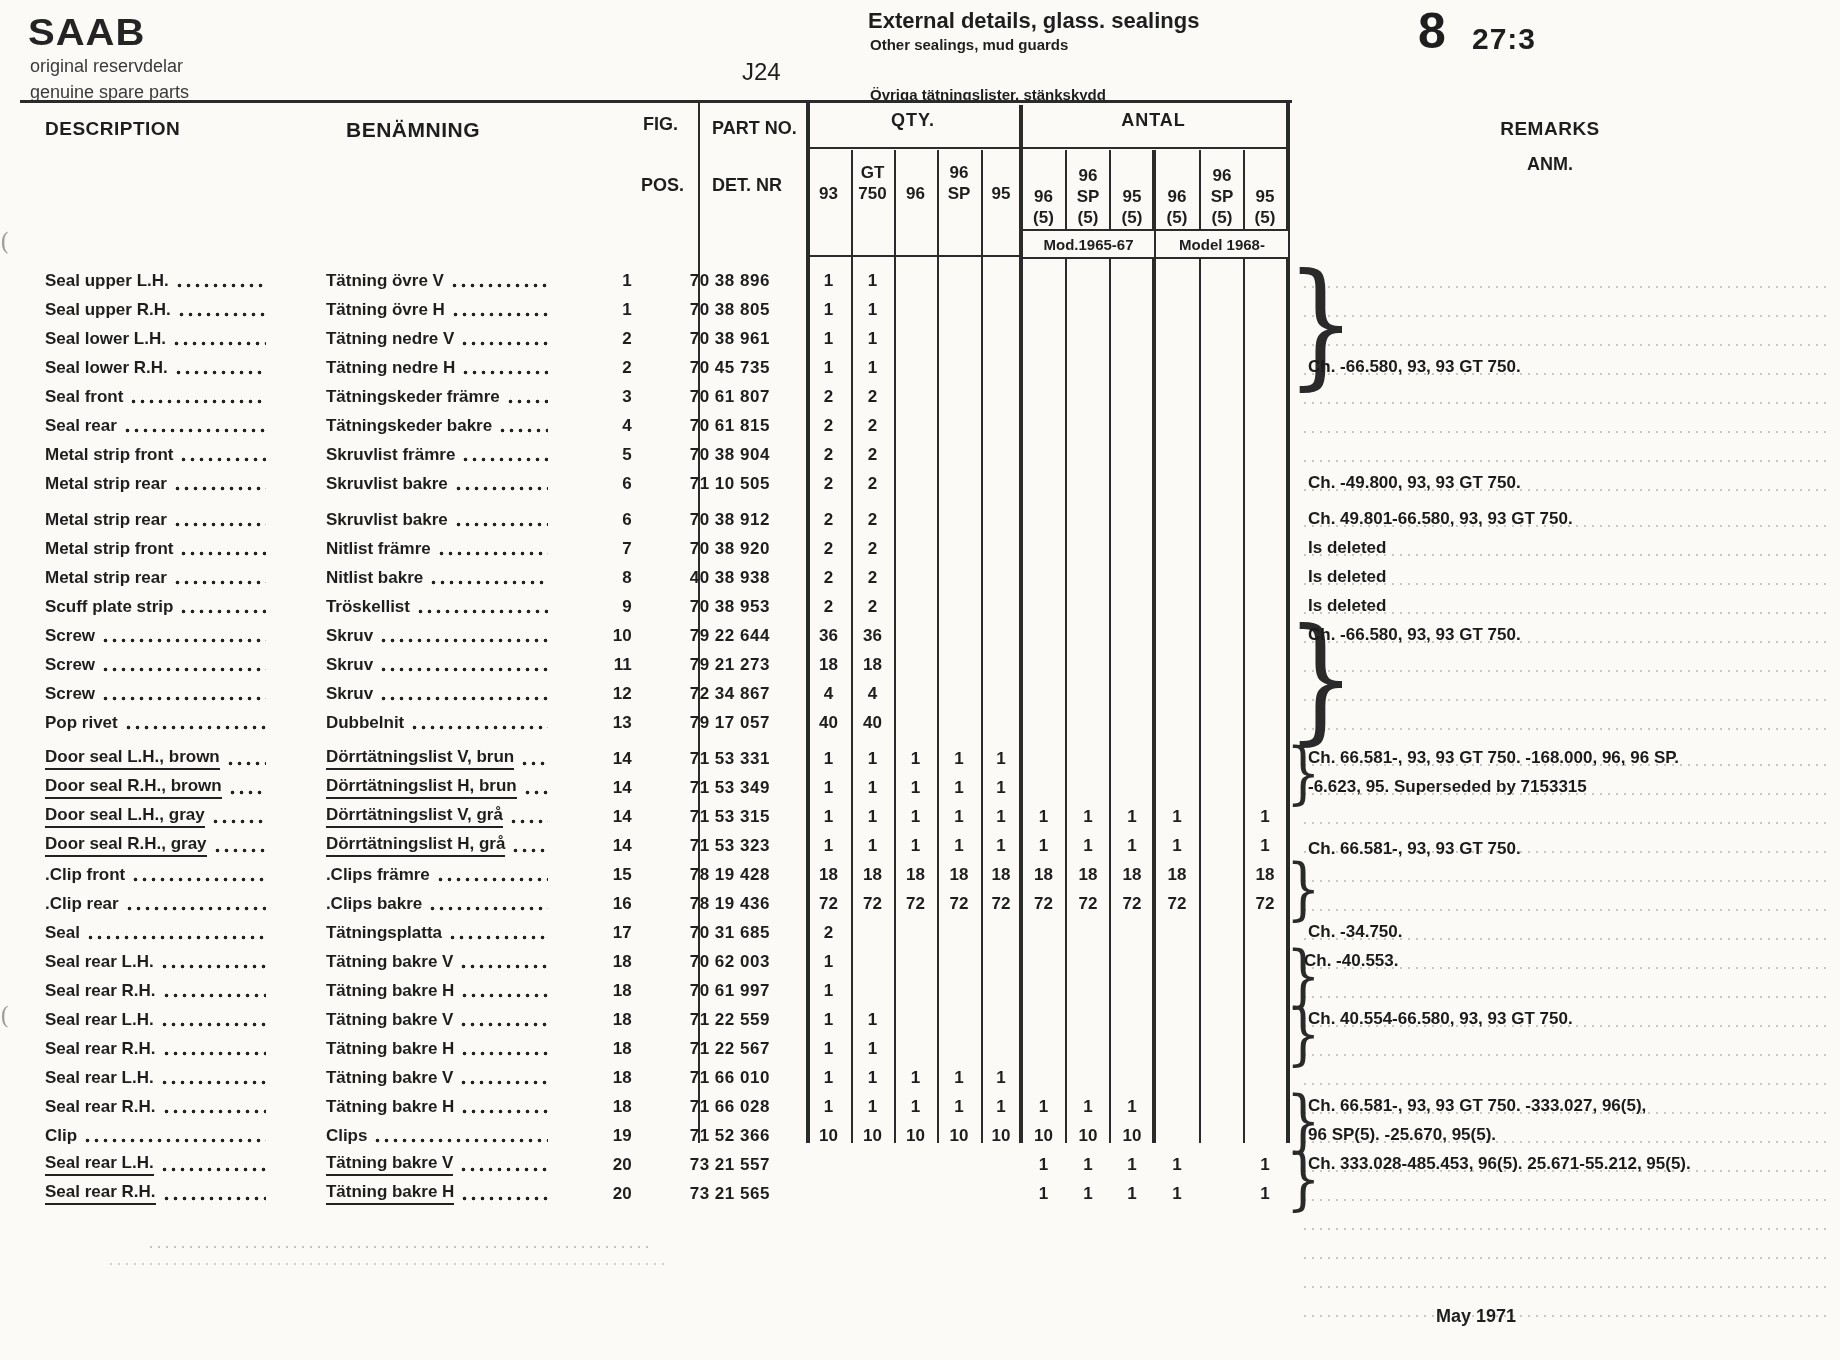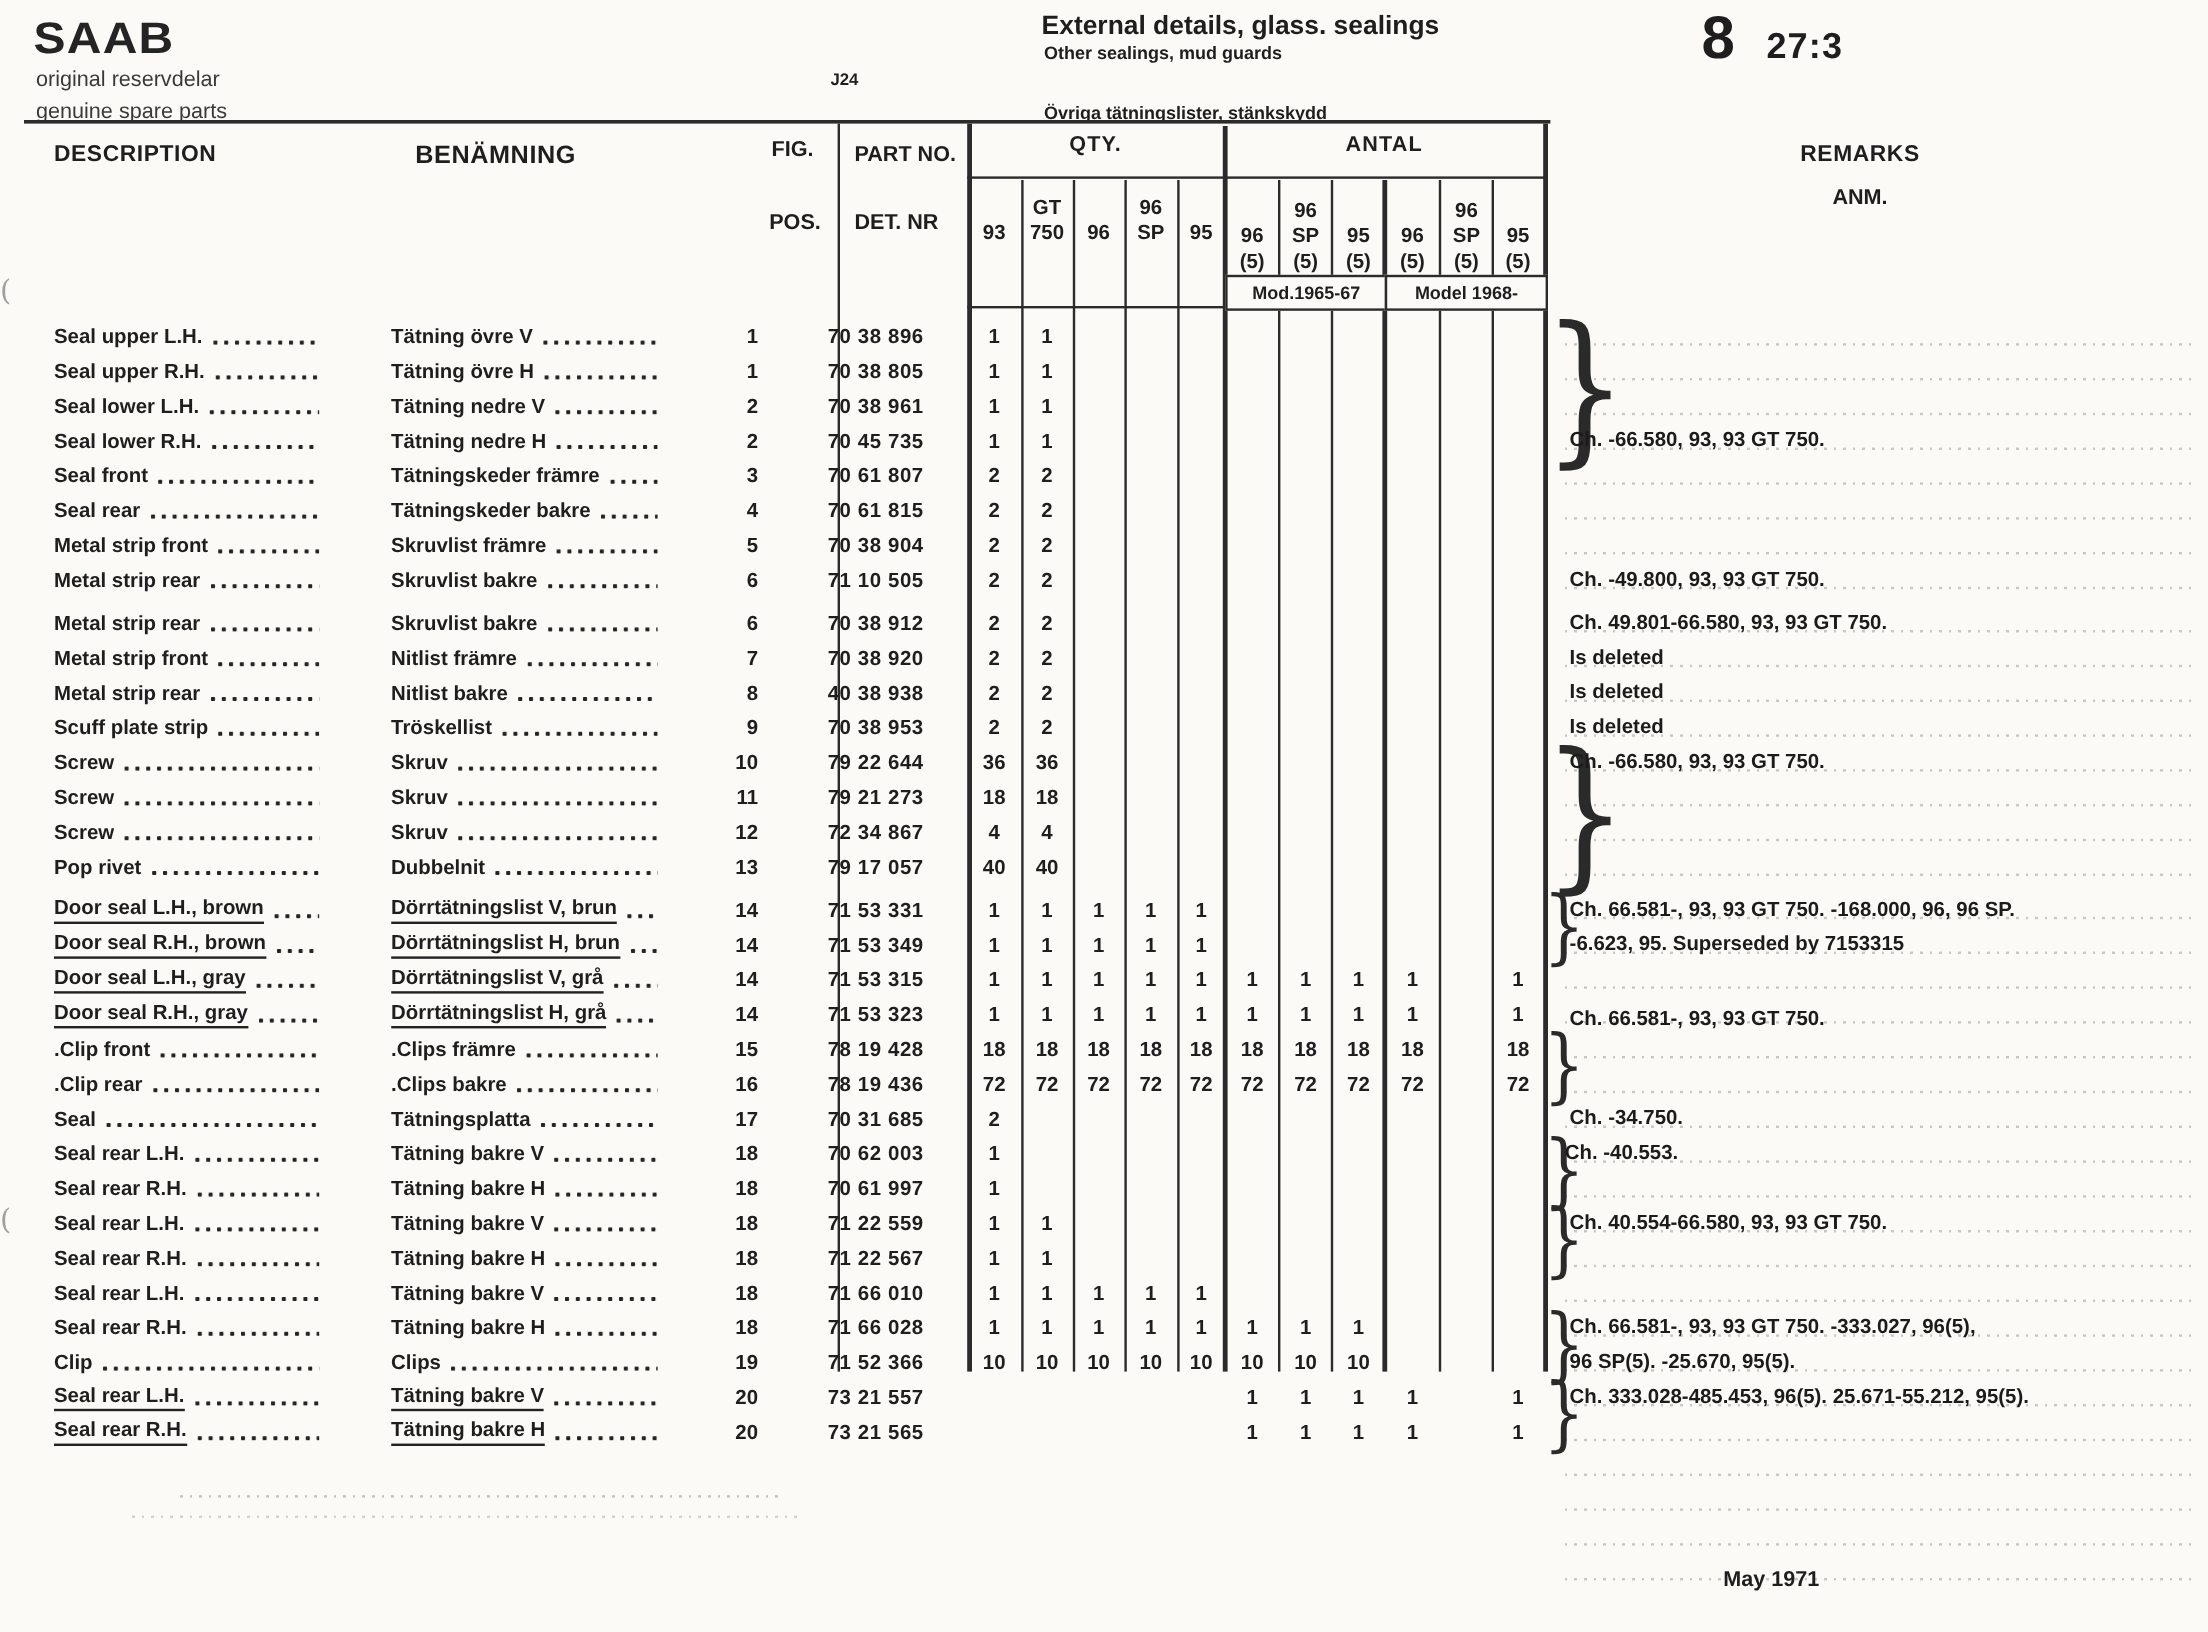--- a/index.html
+++ b/index.html
@@ -3,21 +3,21 @@
 <meta charset="utf-8">
 <style>
   html,body{margin:0;padding:0;background:#e8e6e0;}
   .page{position:relative;width:1840px;height:1360px;background:#fbfaf6;overflow:hidden;
         font-family:"Liberation Sans",sans-serif;color:#1e1e1e;}
   .abs{position:absolute;}
   
   .logo{left:28px;top:10px;font-size:40px;font-weight:900;letter-spacing:1px;transform:scaleY(0.92);color:#242424;}
   .logo-sub1{left:30px;top:56px;font-size:18px;color:#3a3a3a;}
   .logo-sub2{left:30px;top:82px;font-size:18px;color:#3a3a3a;}
-  .model-code{left:692px;top:58px;font-size:14px;font-weight:bold;}
+  .model-code{left:742px;top:58px;font-size:24px;font-weight:normal;}
   .title-en{left:868px;top:8px;font-size:22px;font-weight:bold;}
   .subtitle-en{left:870px;top:36px;font-size:15px;font-weight:bold;}
   .title-sv{left:868px;top:58px;font-size:23px;font-weight:bold;}
   .subtitle-sv{left:870px;top:86px;font-size:15px;font-weight:bold;}
   .section-number{left:1418px;top:2px;font-size:50px;font-weight:900;}
   .page-number{left:1472px;top:22px;font-size:30px;font-weight:bold;letter-spacing:1px;}
   
   .h-desc{left:45px;top:118px;font-size:19px;font-weight:bold;letter-spacing:.5px;}
   .h-ben{left:346px;top:118px;font-size:21px;font-weight:bold;letter-spacing:.5px;}
   .h-fig{left:643px;top:114px;font-size:18px;font-weight:bold;}

